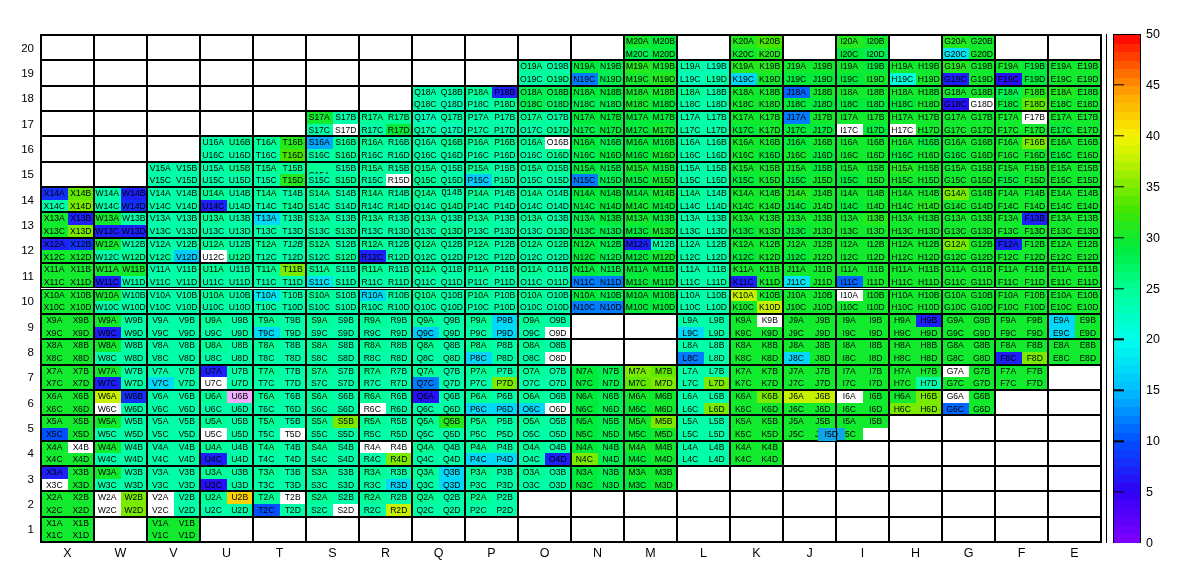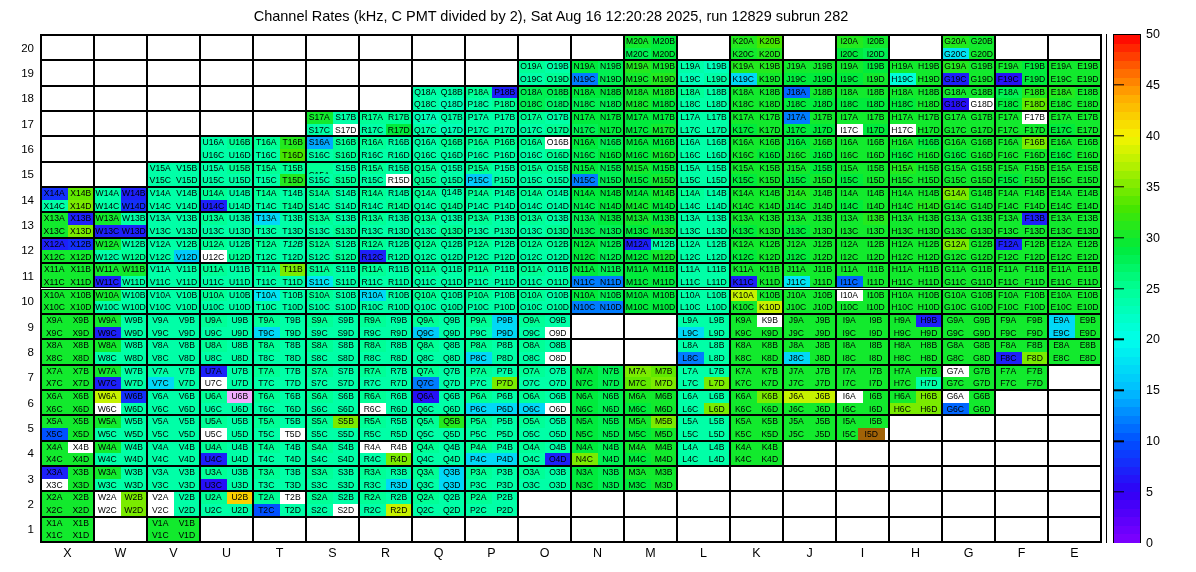--- a/index.html
+++ b/index.html
@@ -62,21 +62,20 @@
     transform:translateY(-50%);
     font-family:"Liberation Sans",sans-serif;
   }
   .cbmark{position:absolute;left:1113px;width:11px;height:1.4px;background:#000;transform:translateY(-50%);}
   #cbaxis{position:absolute;left:1106px;top:34px;width:1.4px;height:509px;background:#000;}
 </style>
 </head>
 <body>
 <div id="root">
 
-<div id="title">Channel Rates (kHz, C PMT divided by 2), Sat Aug 16 12:20:28 2025, run 12829 subrun 282</div>
 
 <div id="plot">
   <div id="cells">
         <div class="mod" style="left: 1007px; top: 481.65px; width: 53px; height: 25.35px; z-index: 0;"></div>
         <div class="mod" style="left: 1007px; top: 456.3px; width: 53px; height: 25.35px; z-index: 0;"></div>
         <div class="mod" style="left: 1007px; top: 430.95px; width: 53px; height: 25.35px; z-index: 0;"></div>
         <div class="mod" style="left: 1007px; top: 405.6px; width: 53px; height: 25.35px; z-index: 0;"></div>
         <div class="mod" style="left: 1007px; top: 380.25px; width: 53px; height: 25.35px; z-index: 0;"></div>
         <div class="mod" style="left: 1007px; top: 354.9px; width: 53px; height: 25.35px; z-index: 0;"></div>
         <div class="mod" style="left: 1007px; top: 329.55px; width: 53px; height: 25.35px; z-index: 0;"></div>
@@ -1799,21 +1798,21 @@
         <div class="cell" style="left: 715.5px; top: 392.925px; width: 26.5px; height: 12.675px; background: rgb(18, 234, 45);">K5D</div>
         <div class="mod" style="left: 689px; top: 380.25px; width: 53px; height: 25.35px;"></div>
         <div class="cell" style="left: 742px; top: 380.25px; width: 26.5px; height: 12.675px; background: rgb(18, 234, 45);">J5A</div>
         <div class="cell" style="left: 768.5px; top: 380.25px; width: 26.5px; height: 12.675px; background: rgb(18, 234, 45);">J5B</div>
         <div class="cell" style="left: 742px; top: 392.925px; width: 26.5px; height: 12.675px; background: rgb(18, 234, 45);">J5C</div>
         <div class="cell" style="left: 768.5px; top: 392.925px; width: 26.5px; height: 12.675px; background: rgb(18, 234, 45);">J5D</div>
         <div class="mod" style="left: 742px; top: 380.25px; width: 53px; height: 25.35px;"></div>
         <div class="cell" style="left: 795px; top: 380.25px; width: 26.5px; height: 12.675px; background: rgb(18, 234, 45);">I5A</div>
         <div class="cell" style="left: 821.5px; top: 380.25px; width: 26.5px; height: 12.675px; background: rgb(18, 234, 45);">I5B</div>
         <div class="cell" style="left: 795px; top: 392.925px; width: 26.5px; height: 12.675px; background: rgb(18, 234, 45);">I5C</div>
-        <div class="cell" style="left: 817px; top: 392.925px; width: 26.5px; height: 12.675px; background: #a16207;">I5D</div>
+        <div class="cell" style="left: 777px; top: 392.925px; width: 26.5px; height: 12.675px; background: #0ea5e9;">I5D</div>
         <div class="mod" style="left: 795px; top: 380.25px; width: 53px; height: 25.35px;"></div>
         <div class="cell" style="left: 0px; top: 405.6px; width: 26.5px; height: 12.675px; background: rgb(18, 234, 45);">X4A</div>
         <div class="cell" style="left: 26.5px; top: 405.6px; width: 26.5px; height: 12.675px; background: rgb(255, 255, 255);">X4B</div>
         <div class="cell" style="left: 0px; top: 418.275px; width: 26.5px; height: 12.675px; background: rgb(18, 234, 45);">X4C</div>
         <div class="cell" style="left: 26.5px; top: 418.275px; width: 26.5px; height: 12.675px; background: rgb(18, 234, 45);">X4D</div>
         <div class="mod" style="left: 0px; top: 405.6px; width: 53px; height: 25.35px;"></div>
         <div class="cell" style="left: 53px; top: 405.6px; width: 26.5px; height: 12.675px; background: rgb(18, 234, 45);">W4A</div>
         <div class="cell" style="left: 79.5px; top: 405.6px; width: 26.5px; height: 12.675px; background: rgb(0, 255, 167);">W4B</div>
         <div class="cell" style="left: 53px; top: 418.275px; width: 26.5px; height: 12.675px; background: rgb(0, 255, 167);">W4C</div>
         <div class="cell" style="left: 79.5px; top: 418.275px; width: 26.5px; height: 12.675px; background: rgb(0, 255, 167);">W4D</div>

